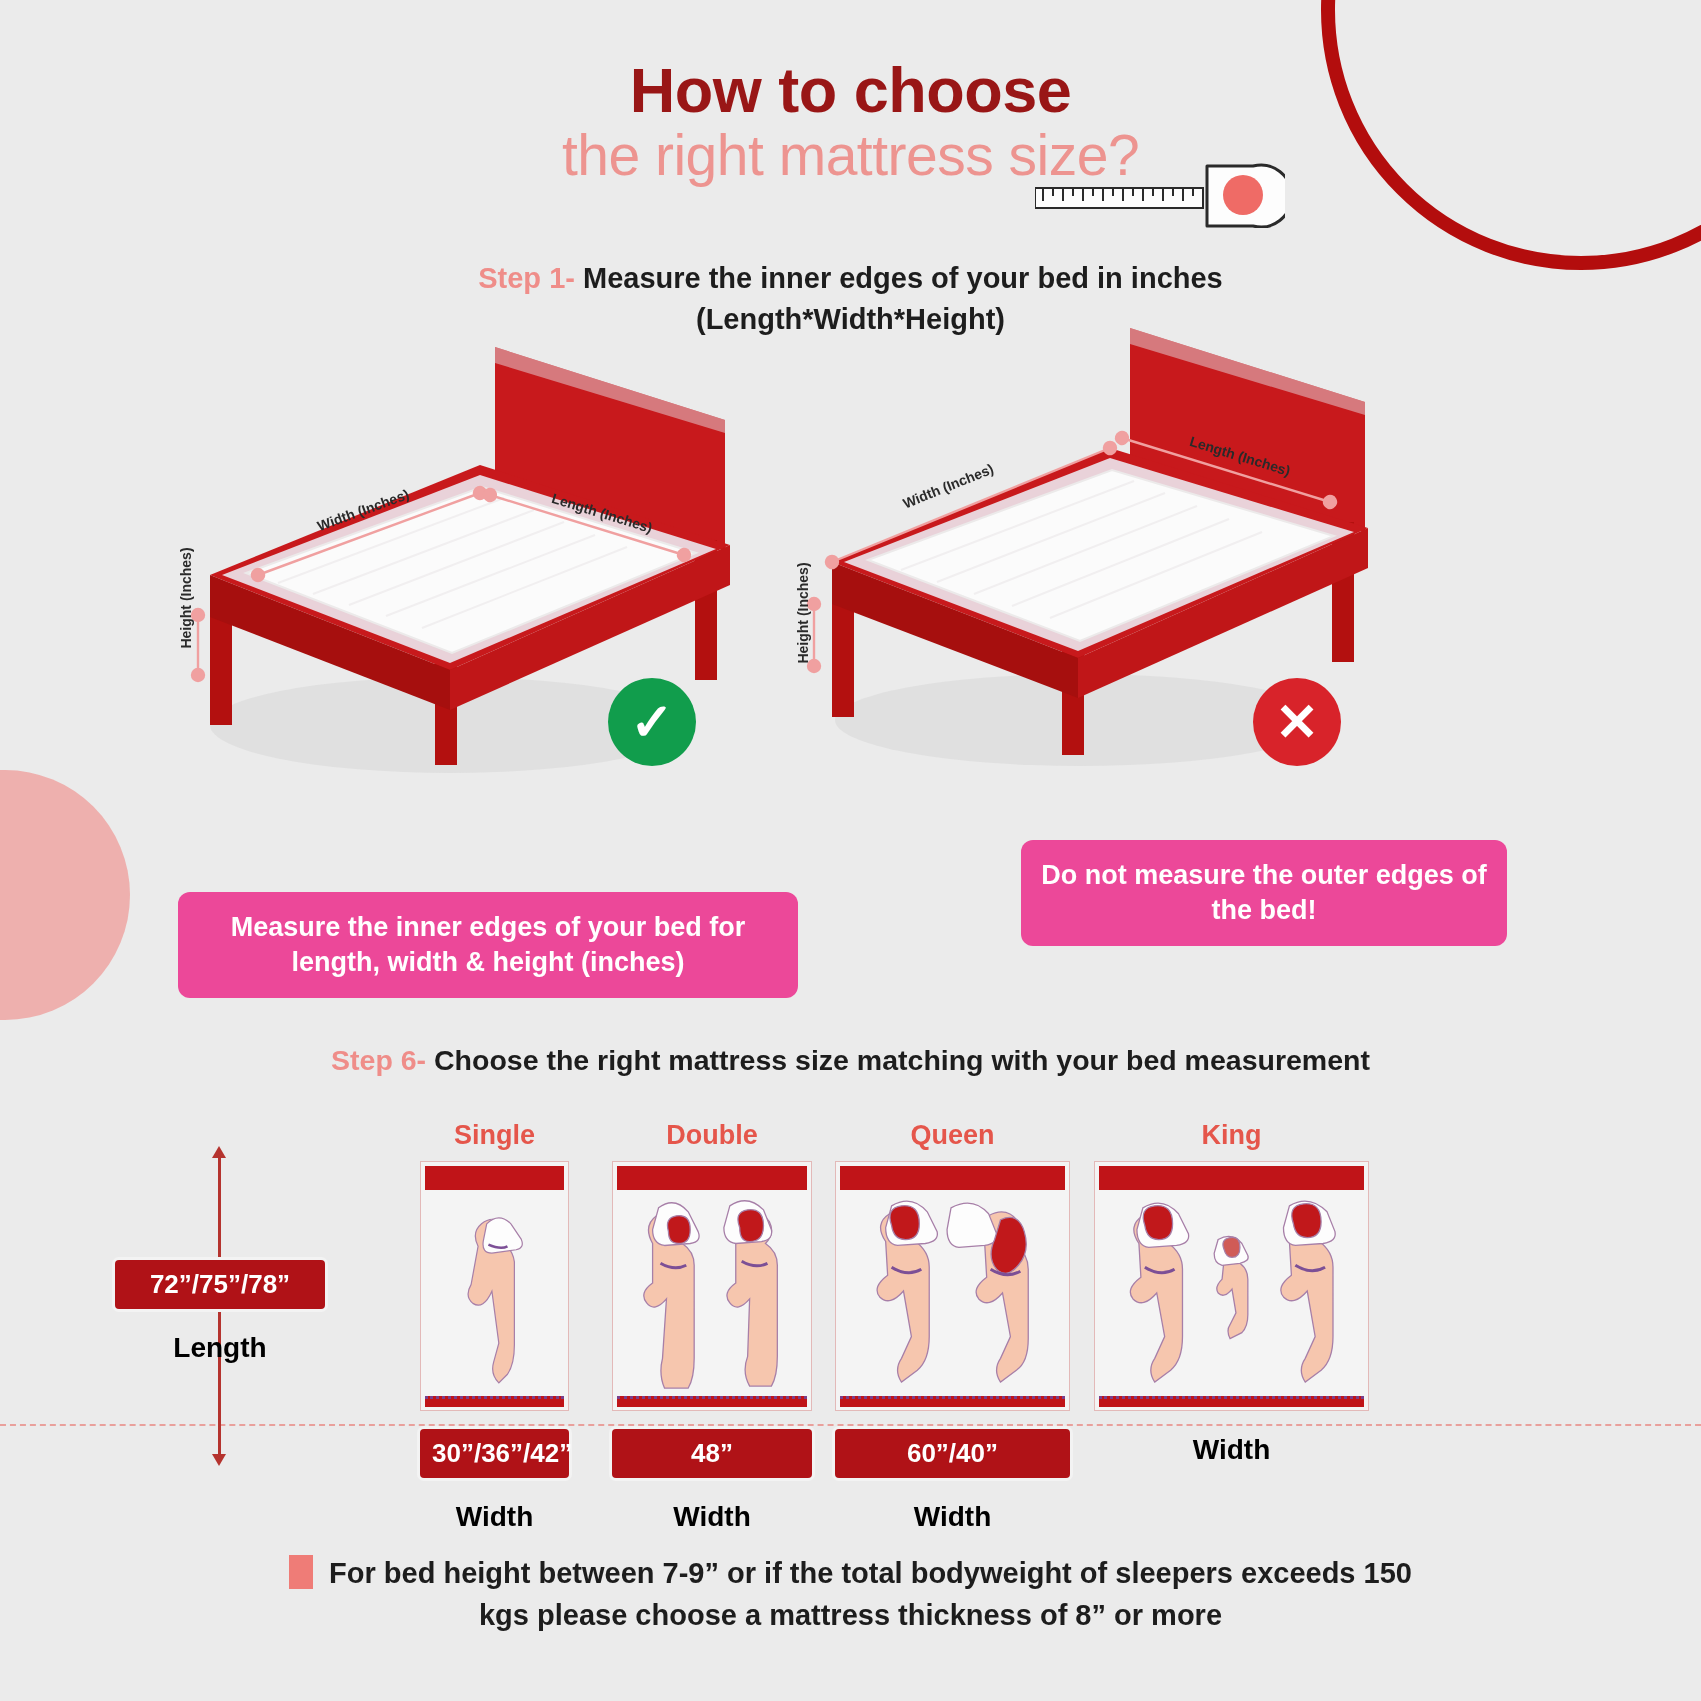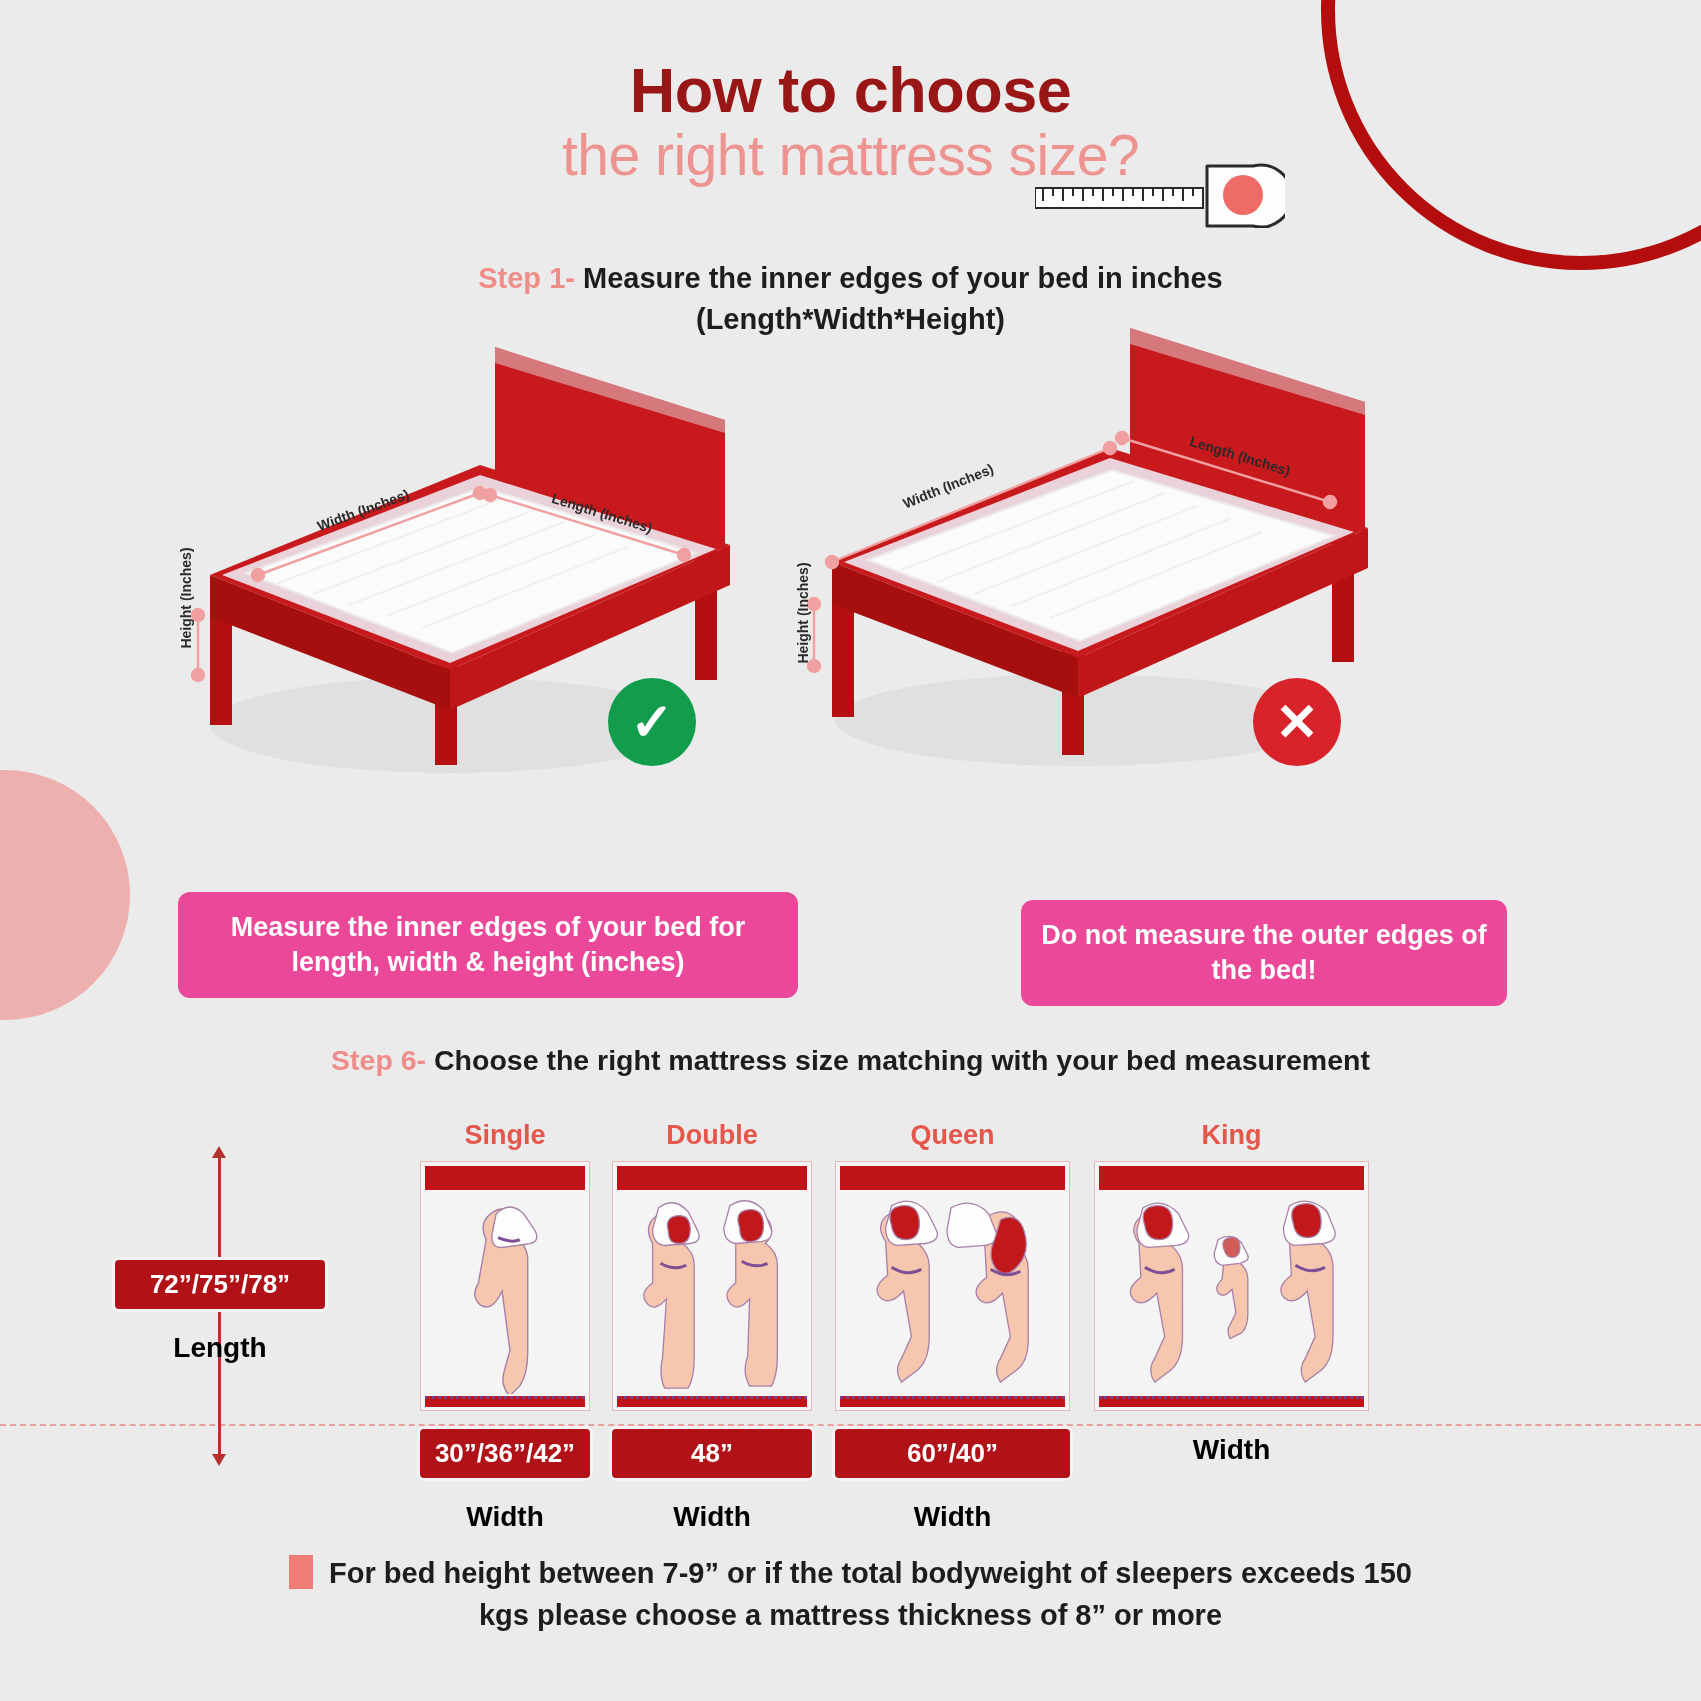--- a/index.html
+++ b/index.html
@@ -94,21 +94,21 @@
     position: absolute;
     background: #ec4899;
     border-radius: 12px;
     color: #fff;
     text-align: center;
     font-size: 27px; font-weight: bold; line-height: 1.30;
     display: flex; align-items: center; justify-content: center;
     padding: 10px 18px;
   }
   #callout-left  { left: 178px; top: 892px; width: 620px; height: 106px; }
-  #callout-right { left: 1021px; top: 900px; width: 486px; height: 106px; }
+  #callout-right { left: 1021px; top: 840px; width: 486px; height: 106px; }
 
   
   #compare { position: absolute; left: 0; top: 1120px; width: 1701px; height: 420px; }
 
   .length-block { position: absolute; left: 115px; top: 36px; width: 210px; height: 300px; }
   .arrow-vert {
     position: absolute; left: 103px; top: 0; width: 3px; height: 300px;
     background: #b5332e;
   }
   .arrow-vert:before, .arrow-vert:after {
@@ -304,21 +304,21 @@
   <div id="compare">
 
     <div class="length-block">
       <div class="arrow-vert"></div>
       <div id="length-tag-wrap">
         <div class="tag">72”/75”/78”</div>
         <div class="tag-sub">Length</div>
       </div>
     </div>
 
-    <div class="mcol" style="left:420px; width:170px;">
+    <div class="mcol" style="left:420px; width:149px;">
       <div class="mcol-title">Single</div>
       <div class="mattress">
         <div class="headboard"></div>
         <div class="footboard"></div>
         <div class="sleepers">
           <svg viewBox="0 0 170 204">
             <g stroke="#a77fa8" stroke-width="1.4" fill="#f6c6ae">
               <path d="M66 48 q-8 -16 4 -26 q14 -11 26 2 q8 10 0 22 q10 6 12 20 l0 96 q0 22 -8 34 l-10 10 q-10 -10 -6 -24 l6 -22 l-8 -60 q-10 22 -22 14 q-10 -8 -2 -22 z" fill="#f6c6ae"></path>
               <path d="M76 22 q14 -14 28 0 l12 18 q4 10 -6 12 l-28 4 q-12 0 -10 -14 z" fill="#fdfdfd"></path>
             </g>

